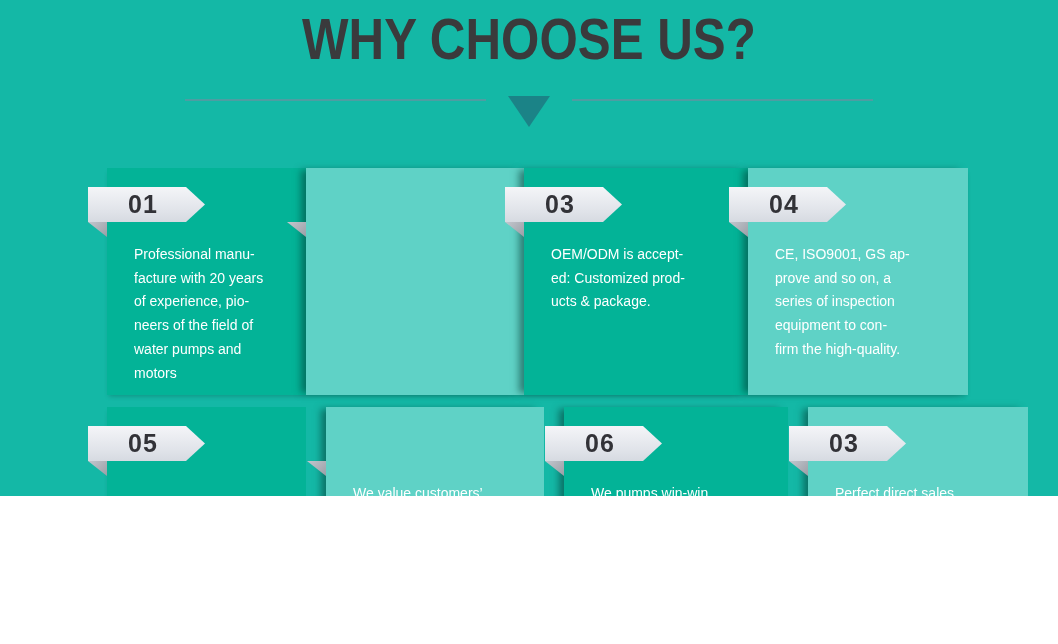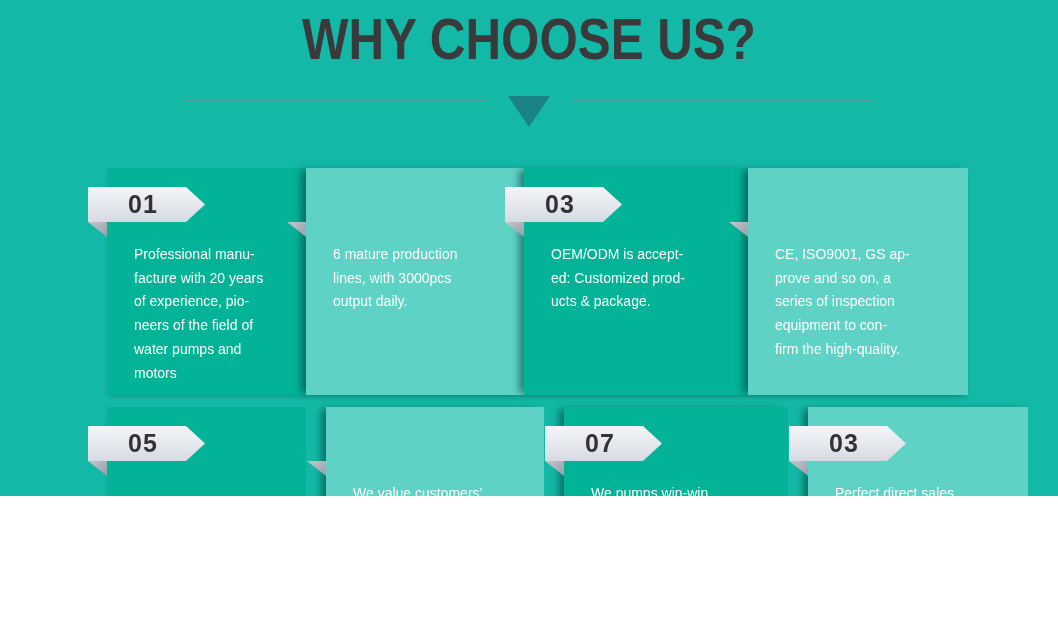--- a/index.html
+++ b/index.html
@@ -142,36 +142,36 @@
         <p class="card-text">Professional manu-
 facture with 20 years
 of experience, pio-
 neers of the field of
 water pumps and
 motors</p>
       </div>
 
       <div class="card light">
         <div class="badge-fold"></div>
-        <p class="card-text">6 mature production
-lines, with 3000pcs
-output daily.</p>
       </div>
 
       <div class="card dark">
         <div class="badge-arrow">
           <span class="badge-num">03</span>
         </div>
         <div class="badge-fold"></div>
         <p class="card-text">OEM/ODM is accept-
 ed: Customized prod-
 ucts &amp; package.</p>
       </div>
 
       <div class="card light">
+        <div class="badge-arrow">
+          <span class="badge-num">04</span>
+        </div>
         <div class="badge-fold"></div>
         <p class="card-text">CE, ISO9001, GS ap-
 prove and so on, a
 series of inspection
 equipment to con-
 firm the high-quality.</p>
       </div>
 
     </div>
 
@@ -189,21 +189,21 @@
         <p class="card-text">We value customers’
 sanctification a lot
 and we have a stan-
 dard operation pro-
 cess for the after
 issues.</p>
       </div>
 
       <div class="card dark">
         <div class="badge-arrow">
-          <span class="badge-num">07</span>
+          <span class="badge-num">06</span>
         </div>
         <div class="badge-fold"></div>
         <p class="card-text">We pumps win-win
 cooperation.</p>
       </div>
 
       <div class="card light">
         <div class="badge-arrow">
           <span class="badge-num">03</span>
         </div>

